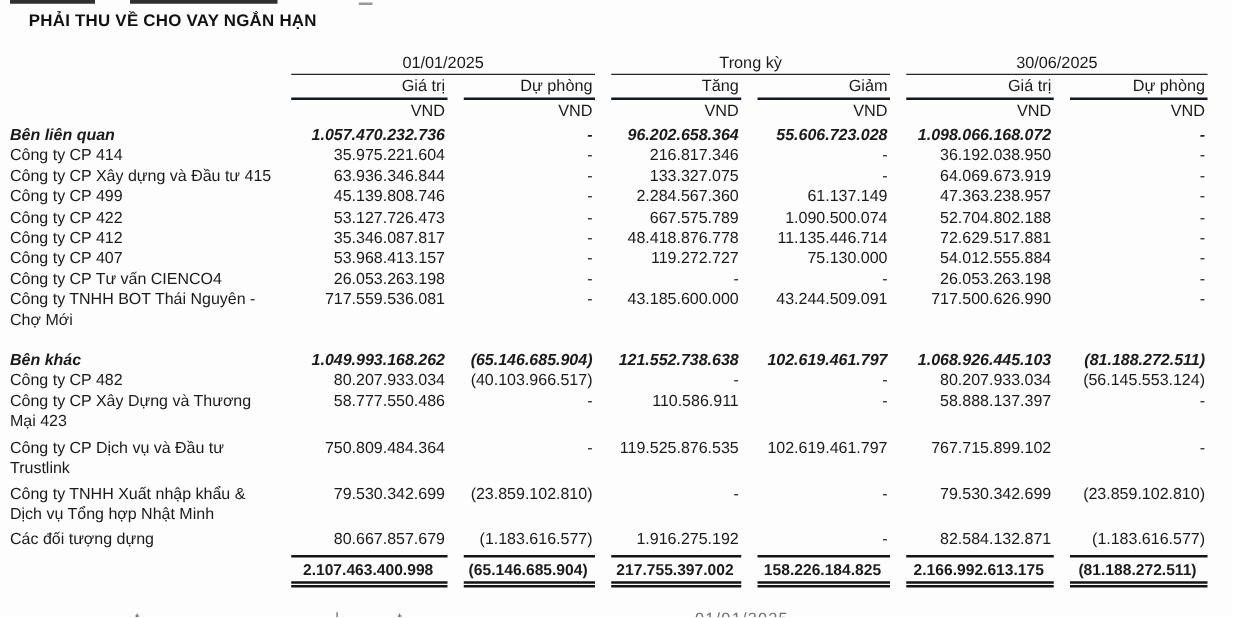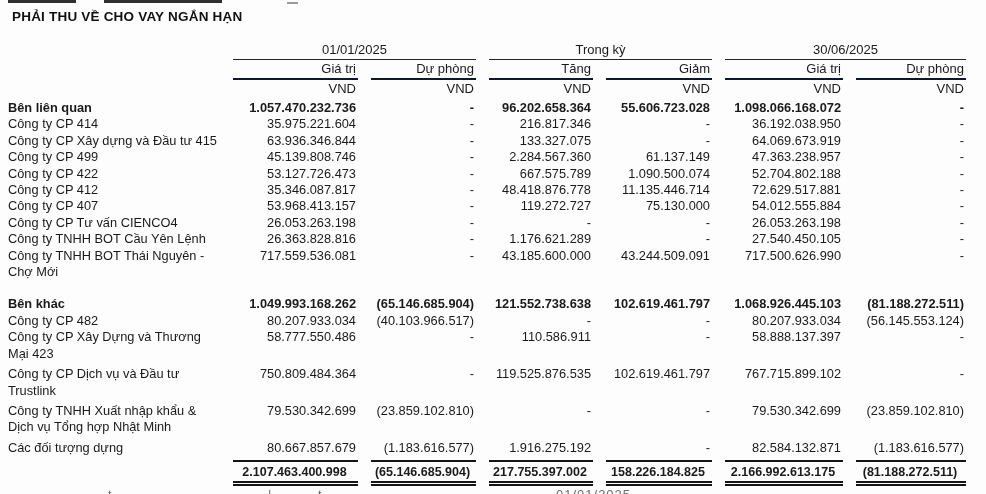--- a/index.html
+++ b/index.html
@@ -5,21 +5,21 @@
   html,body{margin:0;padding:0;background:#ffffff;}
   .page{
     position:relative;
     width:986px;height:494px;
     background:#fdfdfd;
     overflow:hidden;
     font-family:"Liberation Sans","DejaVu Sans",sans-serif;
     color:#1a1a1a;
   }
   .title{
-    position:absolute;left:12px;top:9px;
+    position:absolute;left:23px;top:9px;
     font-size:13.5px;font-weight:bold;letter-spacing:.2px;
     color:#111;
   }
   
   .artifact{position:absolute;background:#2f2f2f;}
   .bar1{left:8px;top:0;width:68px;height:3px;}
   .bar2{left:104px;top:0;width:118px;height:3px;}
   .bar3{left:287px;top:2px;width:11px;height:2px;background:#9a9a9a;}
 
   table.fin{
@@ -39,21 +39,21 @@
   }
   td.vnd{
     text-align:right;line-height:15px;padding:1px 2px 4px 0;font-size:13px;
   }
   td.lbl{
     white-space:pre;line-height:16.4px;overflow:visible;
   }
   td.num{
     text-align:right;white-space:nowrap;line-height:16.4px;padding-right:2px;
   }
-  tr.section td{font-weight:bold;}
+  tr.section td{font-weight:bold;font-style:italic;}
   tr.multiline td{padding-bottom:4px;}
   tr.section-gap td{height:12px;}
   tr.pre-total-gap td{height:4px;}
   td.tot{
     text-align:center;white-space:nowrap;font-weight:bold;font-size:12.5px;
     border-top:2px solid #151515;border-bottom:5px double #151515;
     padding:2px 2px 1px 0;line-height:16px;
   }
   
   .clipped{
@@ -176,29 +176,20 @@
         </tr>
         <tr class="row item">
           <td class="lbl">Công ty CP Tư vấn CIENCO4</td>
           <td class="num">26.053.263.198</td>
           <td class="num">-</td>
           <td class="num">-</td>
           <td class="num">-</td>
           <td class="num">26.053.263.198</td>
           <td class="num">-</td>
         </tr>
-        <tr class="row item">
-          <td class="lbl">Công ty TNHH BOT Cầu Yên Lệnh</td>
-          <td class="num">26.363.828.816</td>
-          <td class="num">-</td>
-          <td class="num">1.176.621.289</td>
-          <td class="num">-</td>
-          <td class="num">27.540.450.105</td>
-          <td class="num">-</td>
-        </tr>
         <tr class="row item multiline">
           <td class="lbl">Công ty TNHH BOT Thái Nguyên -
 Chợ Mới</td>
           <td class="num">717.559.536.081</td>
           <td class="num">-</td>
           <td class="num">43.185.600.000</td>
           <td class="num">43.244.509.091</td>
           <td class="num">717.500.626.990</td>
           <td class="num">-</td>
         </tr>

